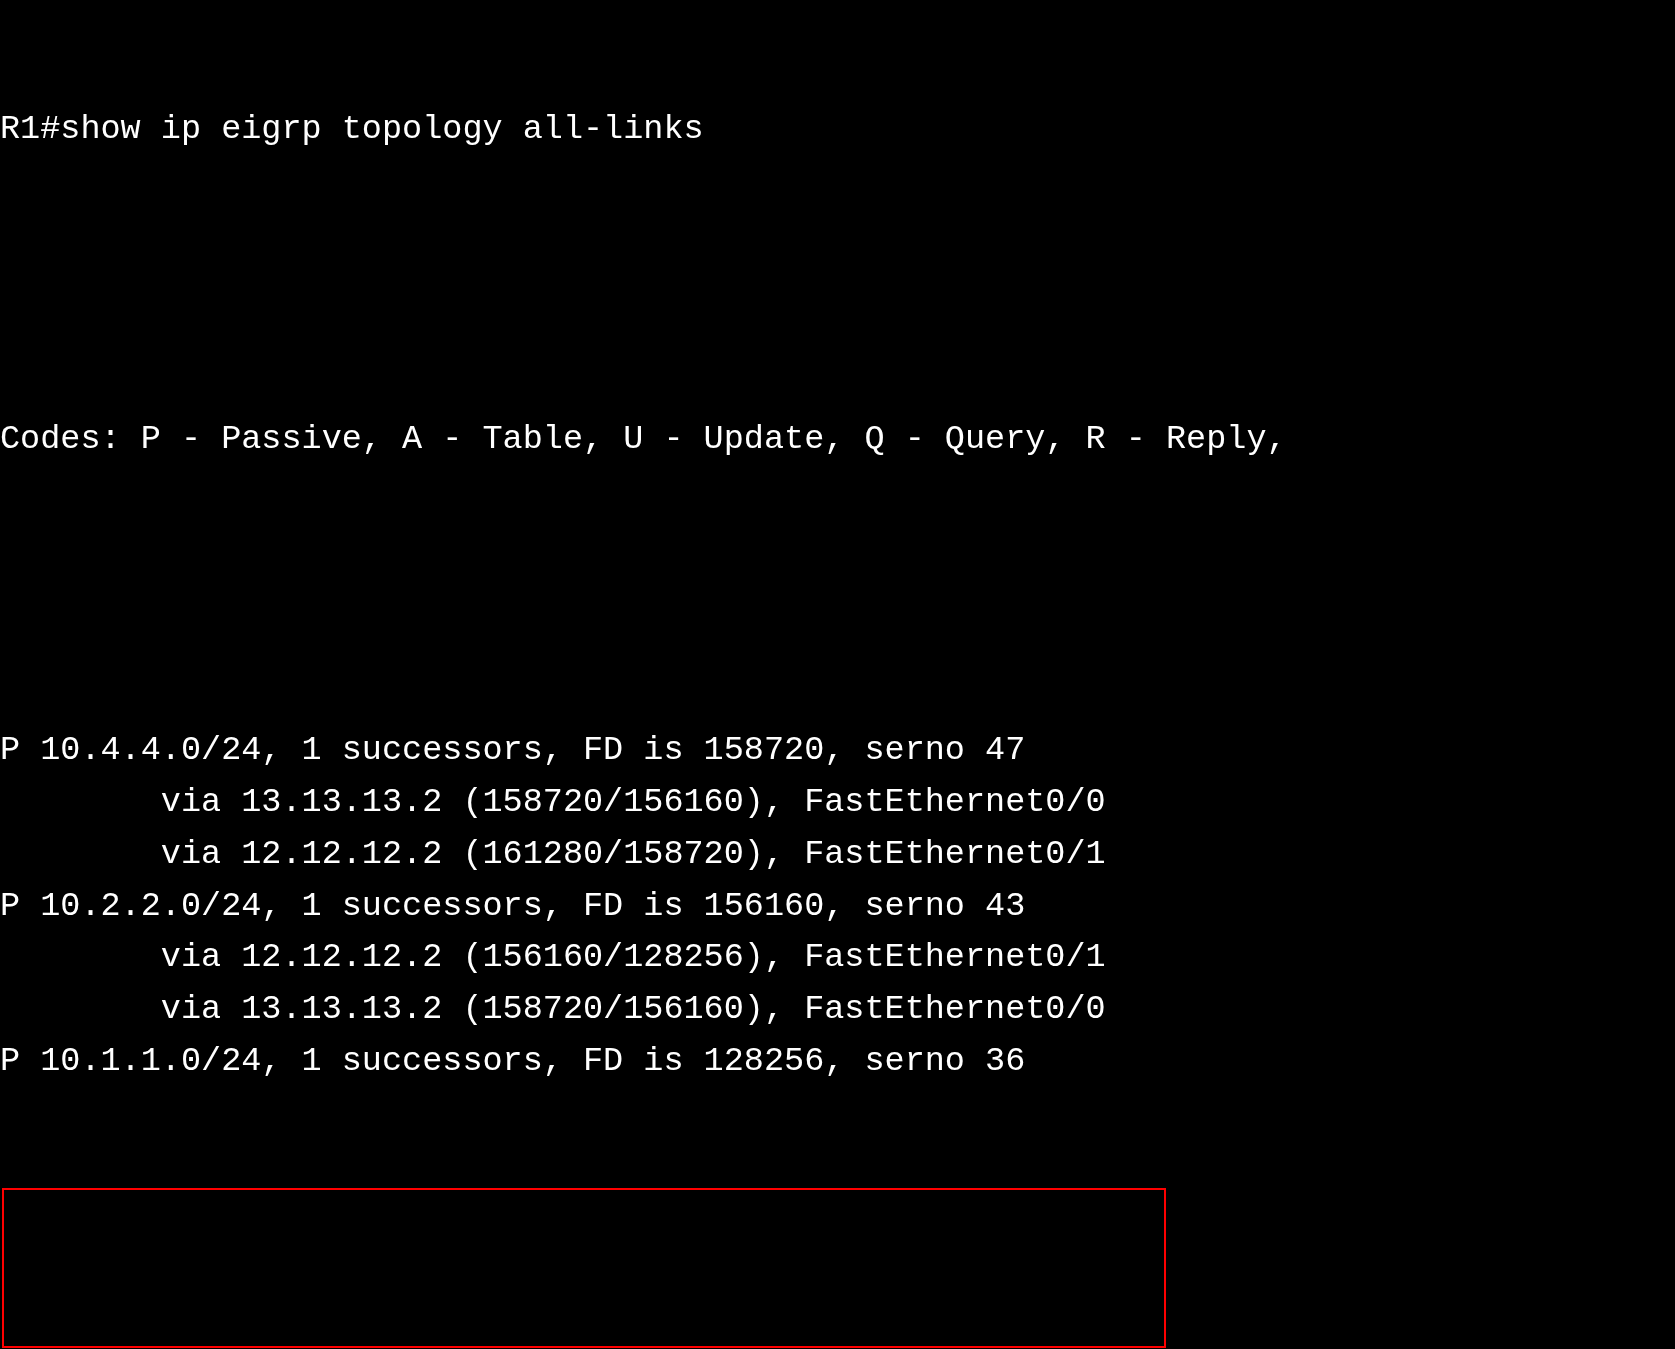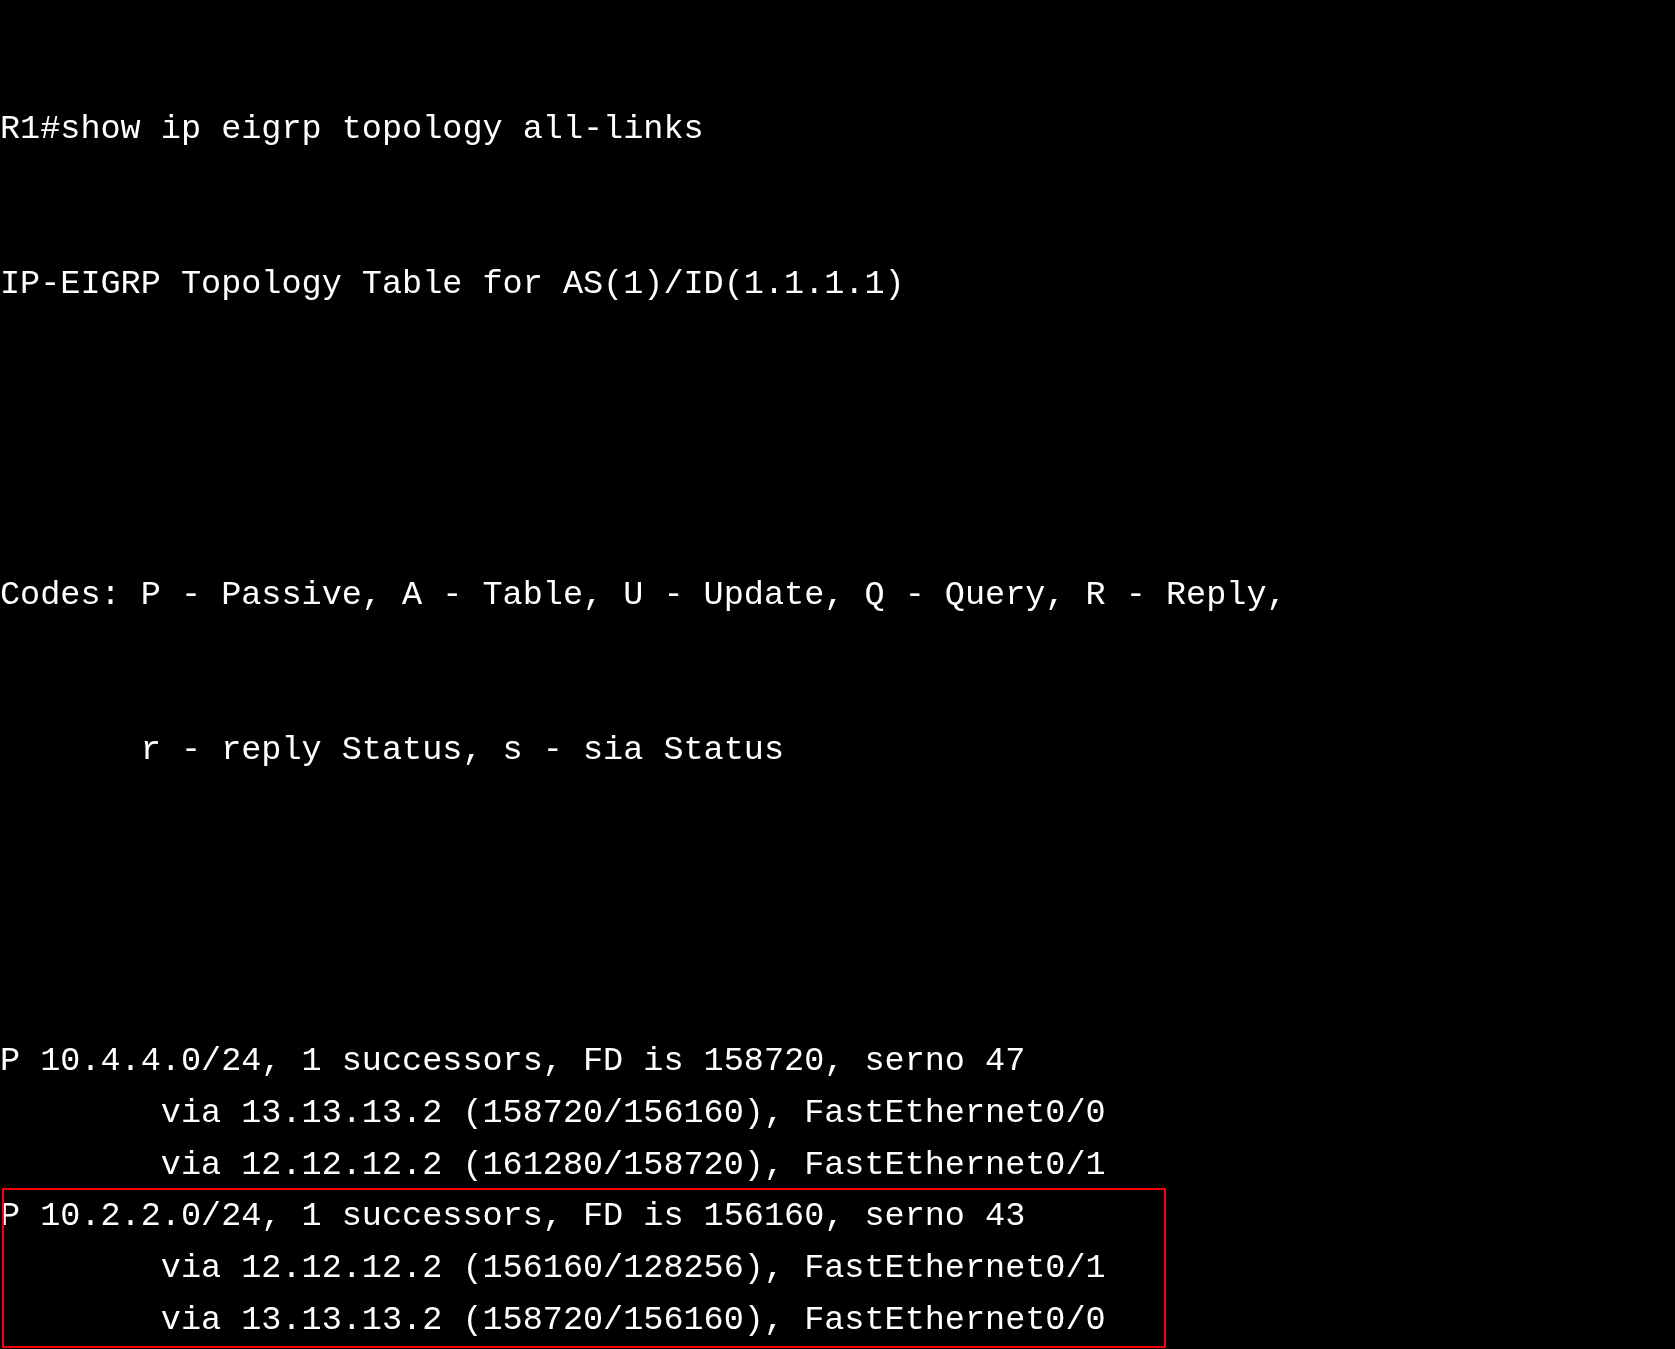--- a/index.html
+++ b/index.html
@@ -28,20 +28,18 @@
     border: 2px solid #ff0000;
     box-sizing: border-box;
     pointer-events: none;
   }
 </style>
 </head>
 <body>
 
 <div class="terminal">
   <div class="line"><span>R1#</span><span>show ip eigrp topology all-links</span></div>
-  <div class="line">IP-EIGRP Topology Table for AS(1)/ID(1.1.1.1)</div>
   <div class="line"> </div>
   <div class="line">Codes: P - Passive, A - Table, U - Update, Q - Query, R - Reply,</div>
-  <div class="line">       r - reply Status, s - sia Status</div>
   <div class="line"> </div>
   <div id="entries-container"><div class="line">P 10.4.4.0/24, 1 successors, FD is 158720, serno 47</div><div class="line">        via 13.13.13.2 (158720/156160), FastEthernet0/0</div><div class="line">        via 12.12.12.2 (161280/158720), FastEthernet0/1</div><div class="line">P 10.2.2.0/24, 1 successors, FD is 156160, serno 43</div><div class="line">        via 12.12.12.2 (156160/128256), FastEthernet0/1</div><div class="line">        via 13.13.13.2 (158720/156160), FastEthernet0/0</div><div class="line">P 10.1.1.0/24, 1 successors, FD is 128256, serno 36</div></div>
   
 <div class="highlight-block" style="top: 1188.33px; left: 2px; width: 1164px; height: 159.391px;"></div></div>
 
 </body></html>

